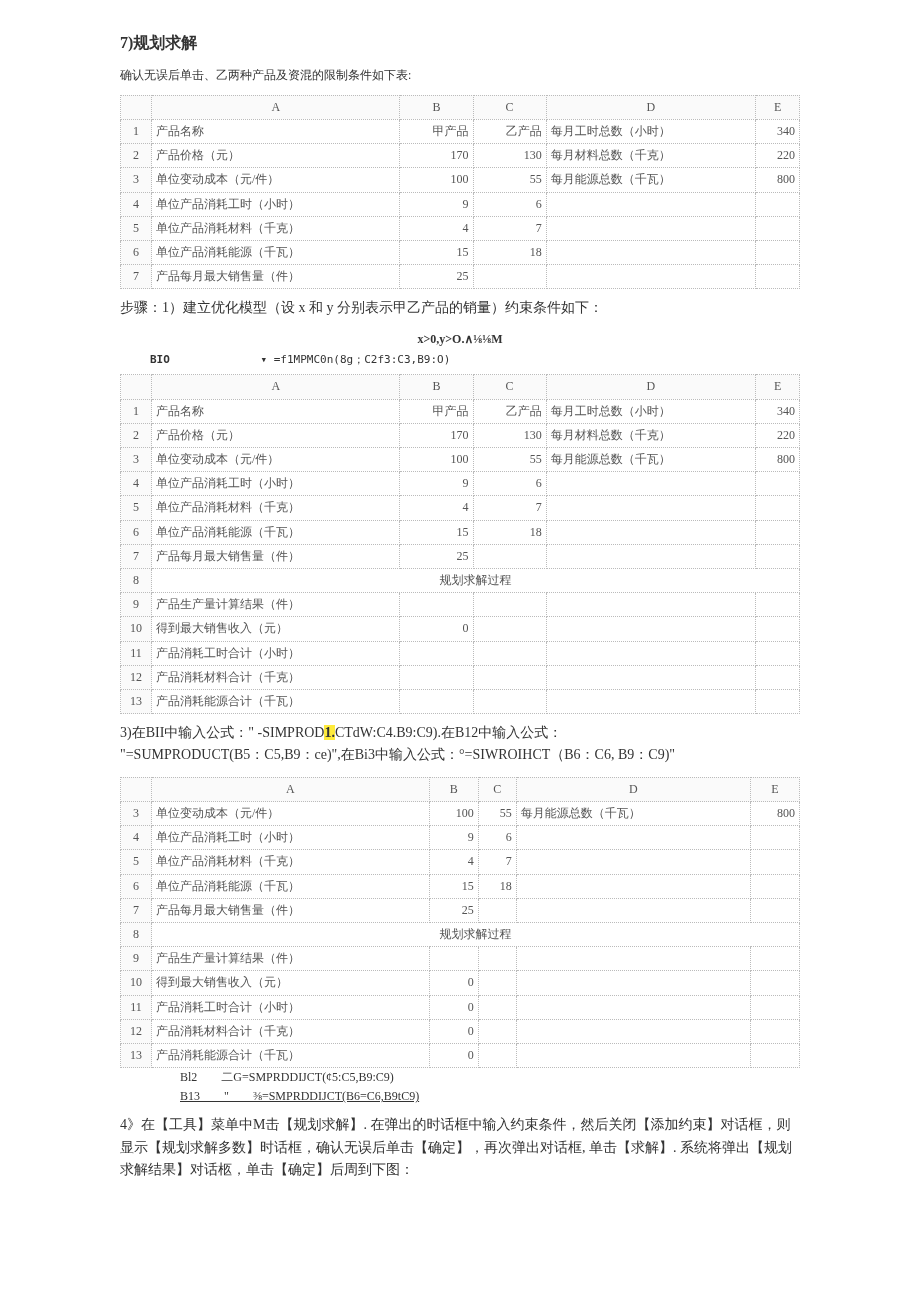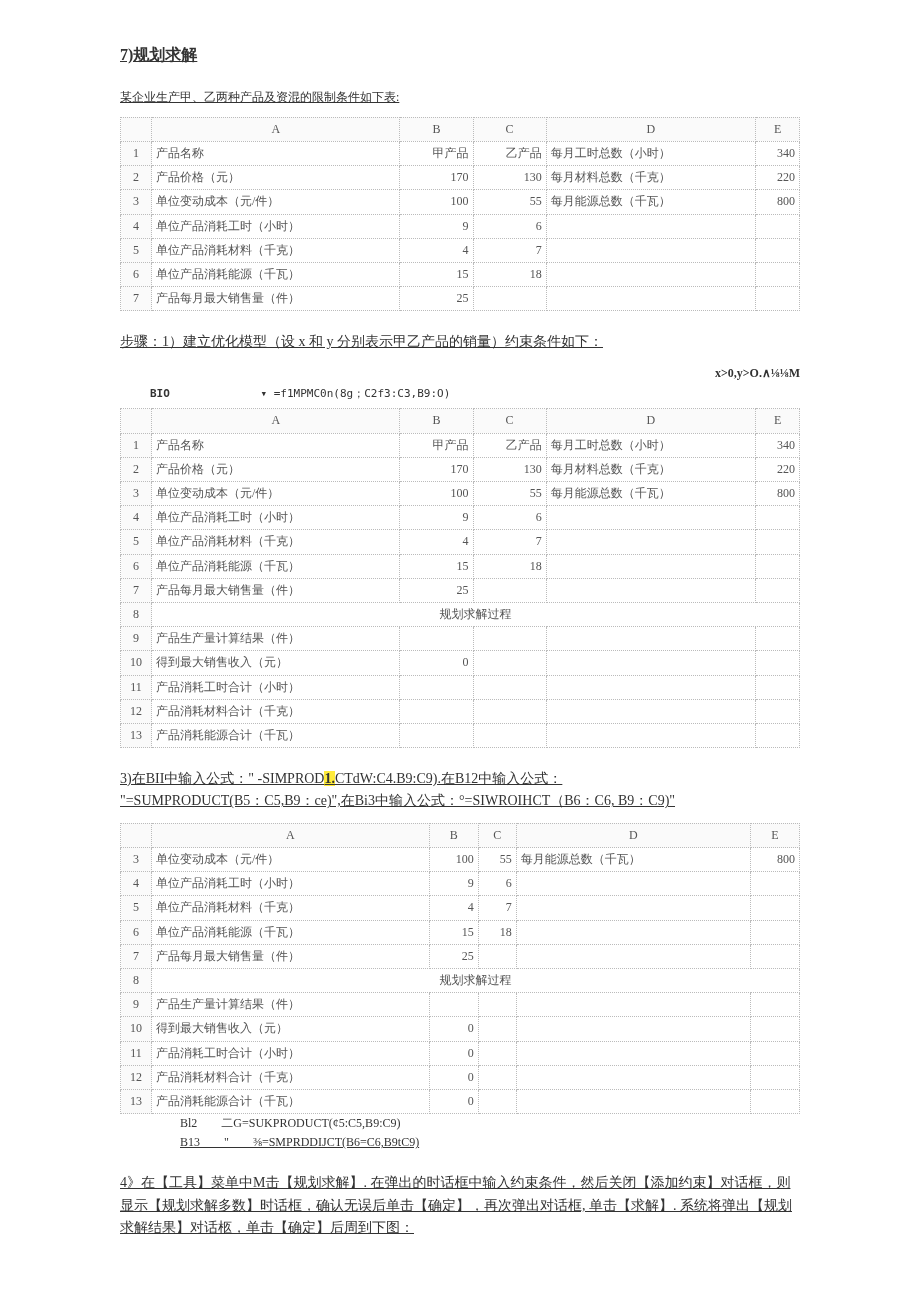--- a/index.html
+++ b/index.html
@@ -1,38 +1,38 @@
 <!DOCTYPE html>
 <html><head>
 <meta charset="utf-8">
 <style>
   body { font-family: "SimSun", serif; font-size: 14px; background:#fff; max-width: 760px; margin: 20px auto; color:#333; line-height:1.6; }
   .h { font-weight:bold; font-size:16px; }
   .small { font-size:12px; }
   .center { text-align:center;}
   .mono { font-family: "Times New Roman", serif; }
-  .block { margin: 20px 0 10px 0; text-decoration: underline; }
+  .block { margin: 8px 0 10px 0; }
   .tbl { width: 100%; border-collapse: collapse; font-size:12px; color:#555;}
   .tbl td { border:1px dotted #bbb; padding:2px 4px; height:18px;}
   .tbl td.rh { background:#fafafa; text-align:center; width:22px;}
   .tbl td.ch { background:#fafafa; text-align:center;}
   .tbl td.r { text-align:right;}
   .constraints { margin-left:180px; font-family:'Times New Roman',serif; border-left:1px solid #666; padding-left:10px; position:relative;}
   .constraints::before { content:"{"; position:absolute; left:-12px; top:6px; font-size:70px; transform:scaleX(.4);}
-  .bold { font-weight:bold;text-align:right;}
+  .bold { font-weight:bold;}
   .pad { padding:2px 40px;}
   .fbar { font-size:11px; font-family:monospace; padding:2px 0 6px 30px;}
   .hl { background: #ffeb3b;}
 </style>
 </head>
 <body>
 
 <div class="pad">
 <div class="h block">7)规划求解</div>
-<div class="small block">某企业生产甲、乙两种产品及资混的限制条件如下表:</div>
+<div class="small block">确认无误后单击、乙两种产品及资混的限制条件如下表:</div>
 
 <table class="tbl">
   <tbody>
         <tr>
           <td class="rh"></td>
           <td class="ch">A</td>
           <td class="ch">B</td>
           <td class="ch">C</td>
           <td class="ch">D</td>
           <td class="ch">E</td>
@@ -318,17 +318,17 @@
           <td class="rh">13</td>
           <td>产品消耗能源合计（千瓦）</td>
           <td class="r">0</td>
           <td class="r"></td>
           <td></td>
           <td class="r"></td>
         </tr>
       </tbody>
 </table>
 
-<div class="mono small" style="margin-left:60px">Bl2　　二G=SUKPRODUCT(¢5:C5,B9:C9)</div>
+<div class="mono small" style="margin-left:60px">Bl2　　二G=SMPRDDIJCT(¢5:C5,B9:C9)</div>
 <div class="mono small" style="margin-left:60px;text-decoration:underline">B13　　"　　⅜=SMPRDDIJCT(B6=C6,B9tC9)</div>
 
 <div class="block">4》在【工具】菜单中M击【规划求解】. 在弹出的时话框中输入约束条件，然后关闭【添加约束】对话框，则显示【规划求解多数】时话框，确认无误后单击【确定】，再次弹出对话框, 单击【求解】. 系统将弹出【规划求解结果】对话柩，单击【确定】后周到下图：</div>
 </div>
 
 </body></html>

